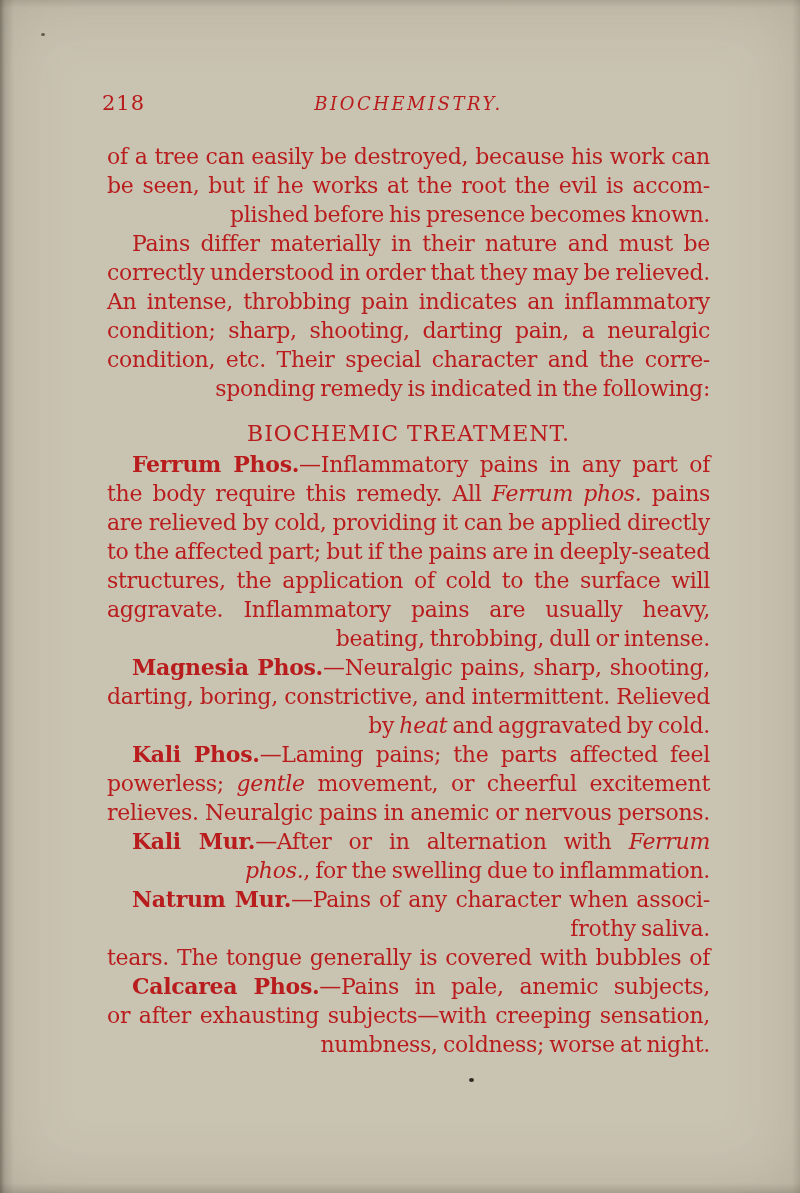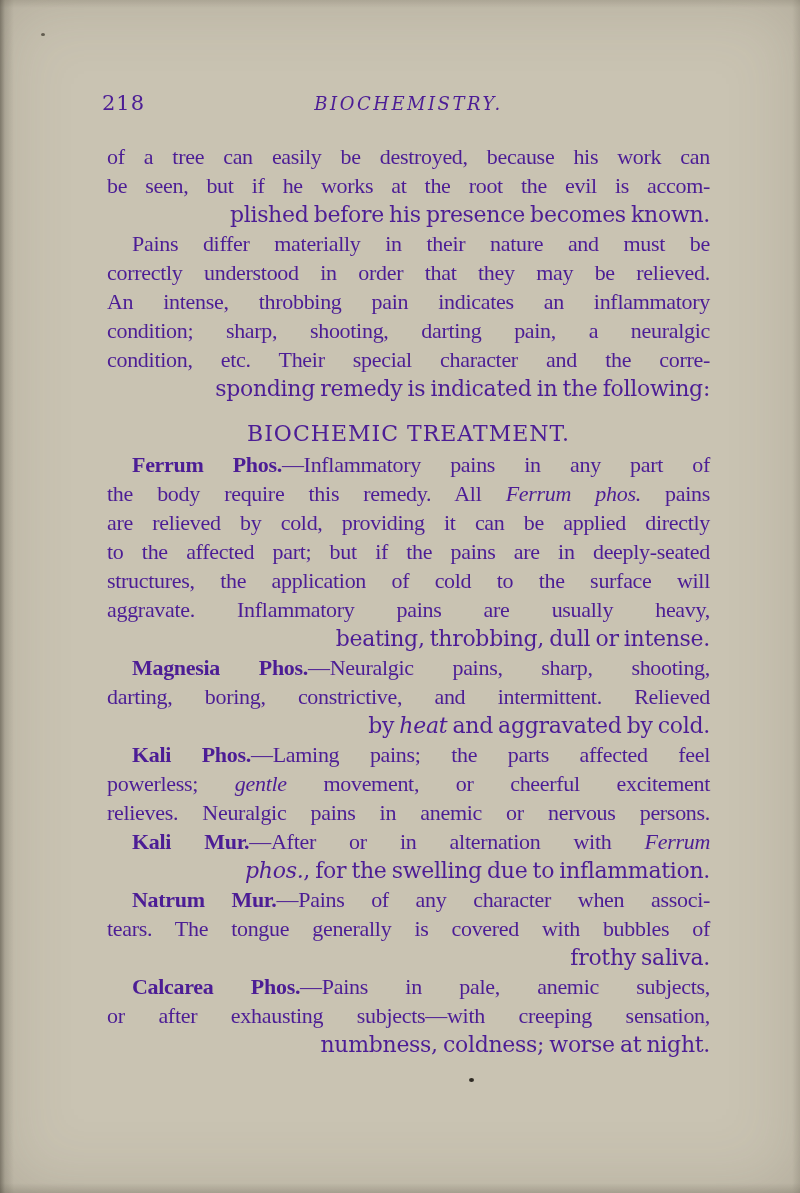--- a/index.html
+++ b/index.html
@@ -2,21 +2,21 @@
 <html><head>
 <meta charset="utf-8">
 <style>
   html,body{margin:0;padding:0;}
   .page{
     position:relative;
     width:800px;height:1193px;
     background:#c9c3b2;
     overflow:hidden;
     font-family:"DejaVu Serif", serif;
-    color:#4c1d95;
+    color:#b91c1c;
     box-shadow:inset 0 0 70px rgba(95,88,74,0.22);
   }
   .page::before{ 
     content:"";position:absolute;inset:0;pointer-events:none;
     background:
       linear-gradient(to right, rgba(74,69,58,0.55) 0px, rgba(74,69,58,0.18) 5px, rgba(74,69,58,0) 14px),
       linear-gradient(to left, rgba(90,84,71,0.18) 0px, rgba(90,84,71,0) 8px),
       linear-gradient(to bottom, rgba(105,98,83,0.20) 0px, rgba(105,98,83,0) 8px),
       linear-gradient(to top, rgba(105,98,83,0.28) 0px, rgba(105,98,83,0) 10px);
   }
@@ -30,21 +30,21 @@
     text-align:center;font-style:italic;font-size:18px;letter-spacing:2.5px;
   }
   .bodytext{
     position:absolute;left:107px;top:142px;width:603px;
   }
   .line{
     height:29px;line-height:29px;font-size:22px;
     letter-spacing:-0.3px;word-spacing:-1.5px;
     white-space:nowrap;text-align:right;
   }
-  .line.just{text-align:justify;text-align-last:justify;font-family:Liberation Serif, serif;}
+  .line.just{text-align:justify;text-align-last:justify;}
   .line.ind{padding-left:25px;}
   .line .b{font-weight:bold;}
   .line .i{font-style:italic;}
   .heading{
     height:29px;line-height:29px;margin:16px 0 2px 0;
     font-size:22px;font-weight:normal;letter-spacing:1px;text-align:center;
     white-space:nowrap;
   }
   .speck{position:absolute;border-radius:50%;}
   .s1{left:41px;top:33px;width:4px;height:3px;background:rgba(80,74,62,0.85);}
@@ -78,21 +78,21 @@
       <div class="line"><span>beating, throbbing, dull or intense.</span></div>
       <div class="line just ind"><span class="b">Magnesia Phos.</span><span>—Neuralgic pains, sharp, shooting,</span></div>
       <div class="line just"><span>darting, boring, constrictive, and intermittent.  Relieved</span></div>
       <div class="line"><span>by </span><span class="i">heat</span><span> and aggravated by cold.</span></div>
       <div class="line just ind"><span class="b">Kali Phos.</span><span>—Laming pains; the parts affected feel</span></div>
       <div class="line just"><span>powerless; </span><span class="i">gentle</span><span> movement, or cheerful excitement</span></div>
       <div class="line just"><span>relieves.  Neuralgic pains in anemic or nervous persons.</span></div>
       <div class="line just ind"><span class="b">Kali Mur.</span><span>—After or in alternation with </span><span class="i">Ferrum</span></div>
       <div class="line"><span class="i">phos.</span><span>, for the swelling due to inflammation.</span></div>
       <div class="line just ind"><span class="b">Natrum Mur.</span><span>—Pains of any character when associ-</span></div>
+      <div class="line"><span>frothy saliva.</span></div>
       <div class="line just"><span>tears.  The tongue generally is covered with bubbles of</span></div>
-      <div class="line"><span>frothy saliva.</span></div>
       <div class="line just ind"><span class="b">Calcarea Phos.</span><span>—Pains in pale, anemic subjects,</span></div>
       <div class="line just"><span>or after exhausting subjects—with creeping sensation,</span></div>
       <div class="line"><span>numbness, coldness; worse at night.</span></div>
     </div>
   <div class="speck s1"></div>
   <div class="speck s2"></div>
 </div>
 
 </body></html>

